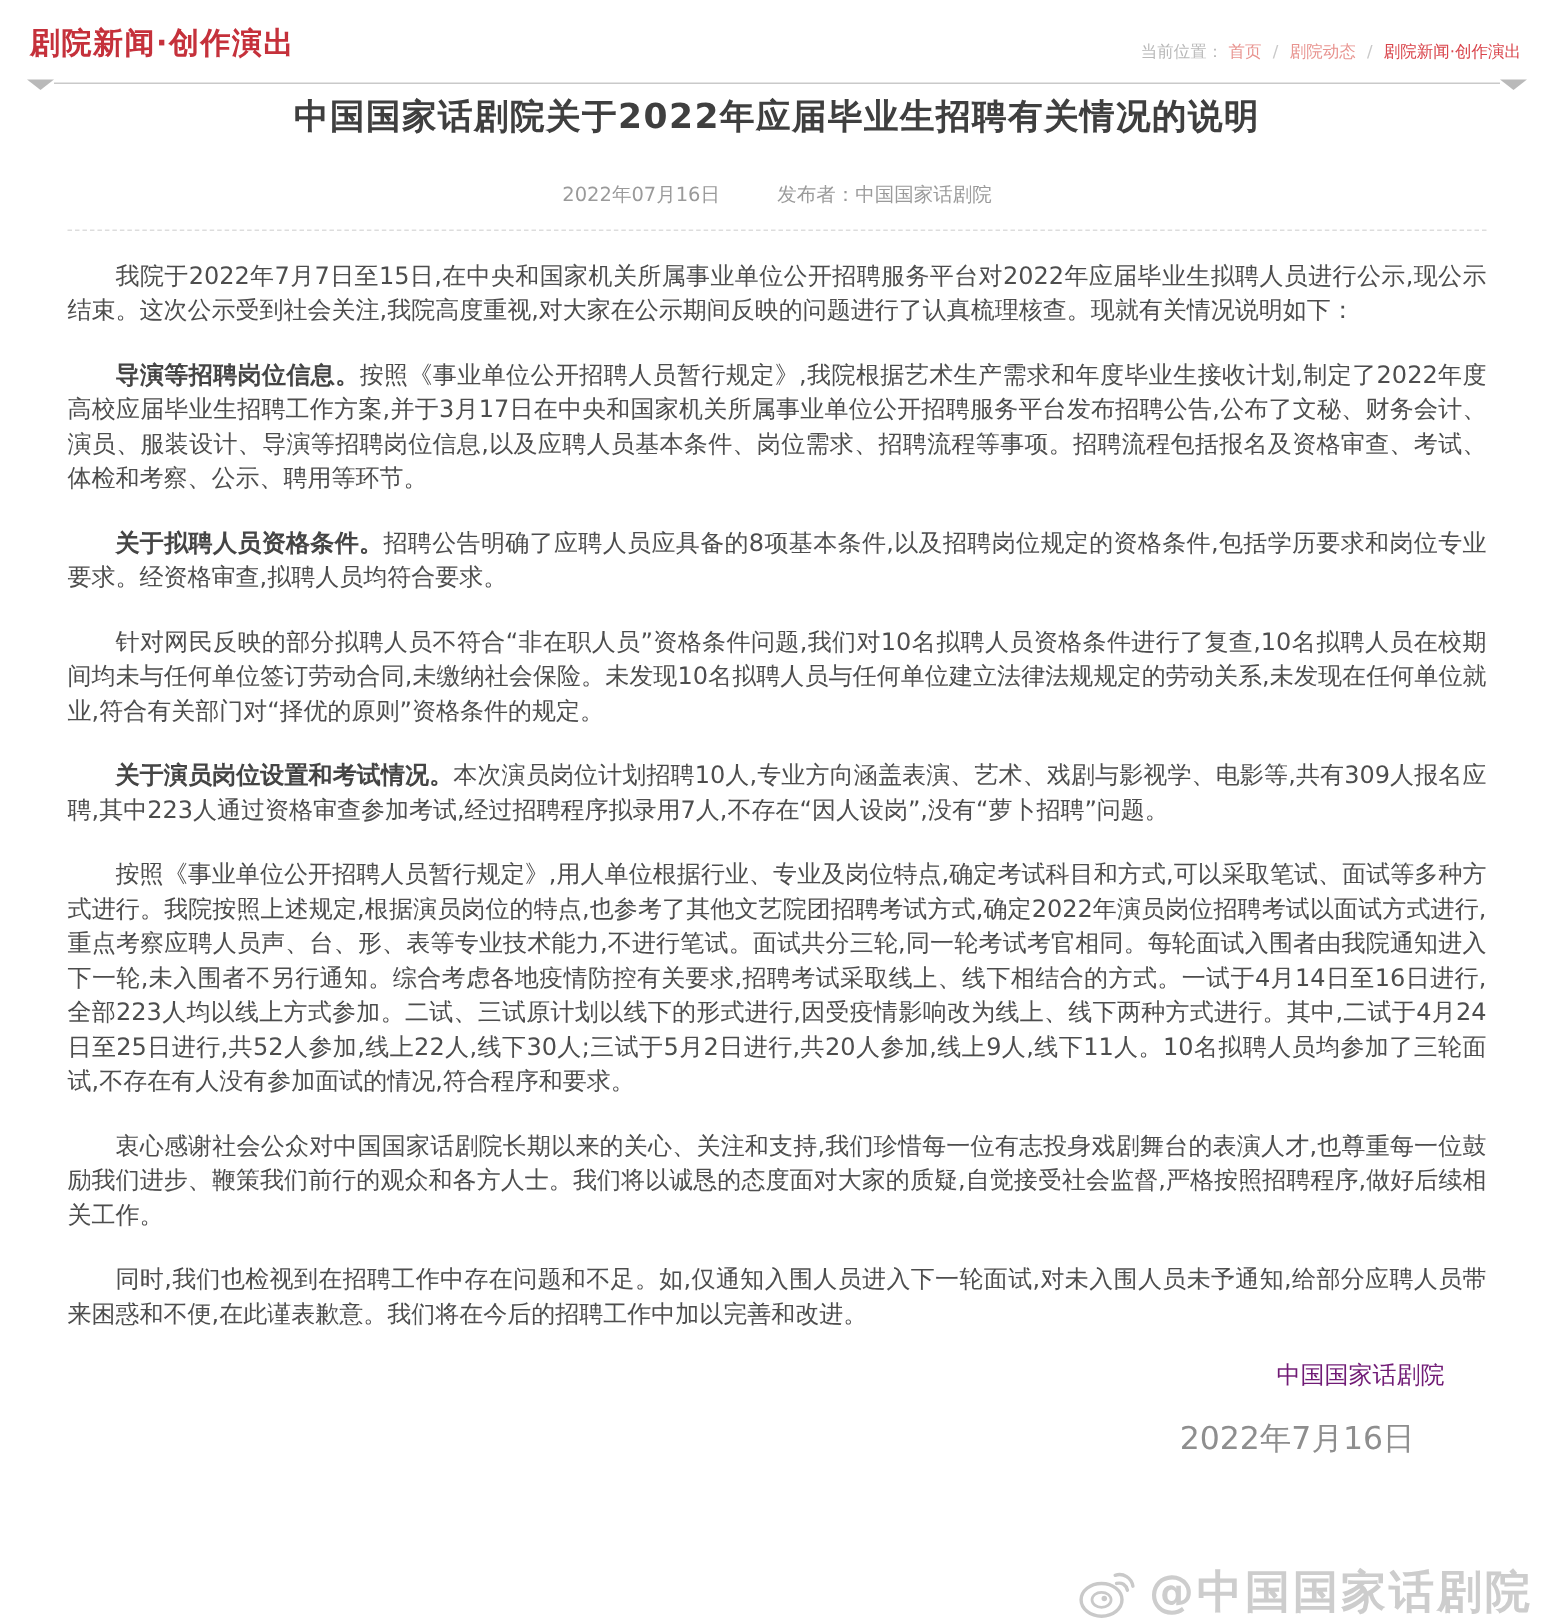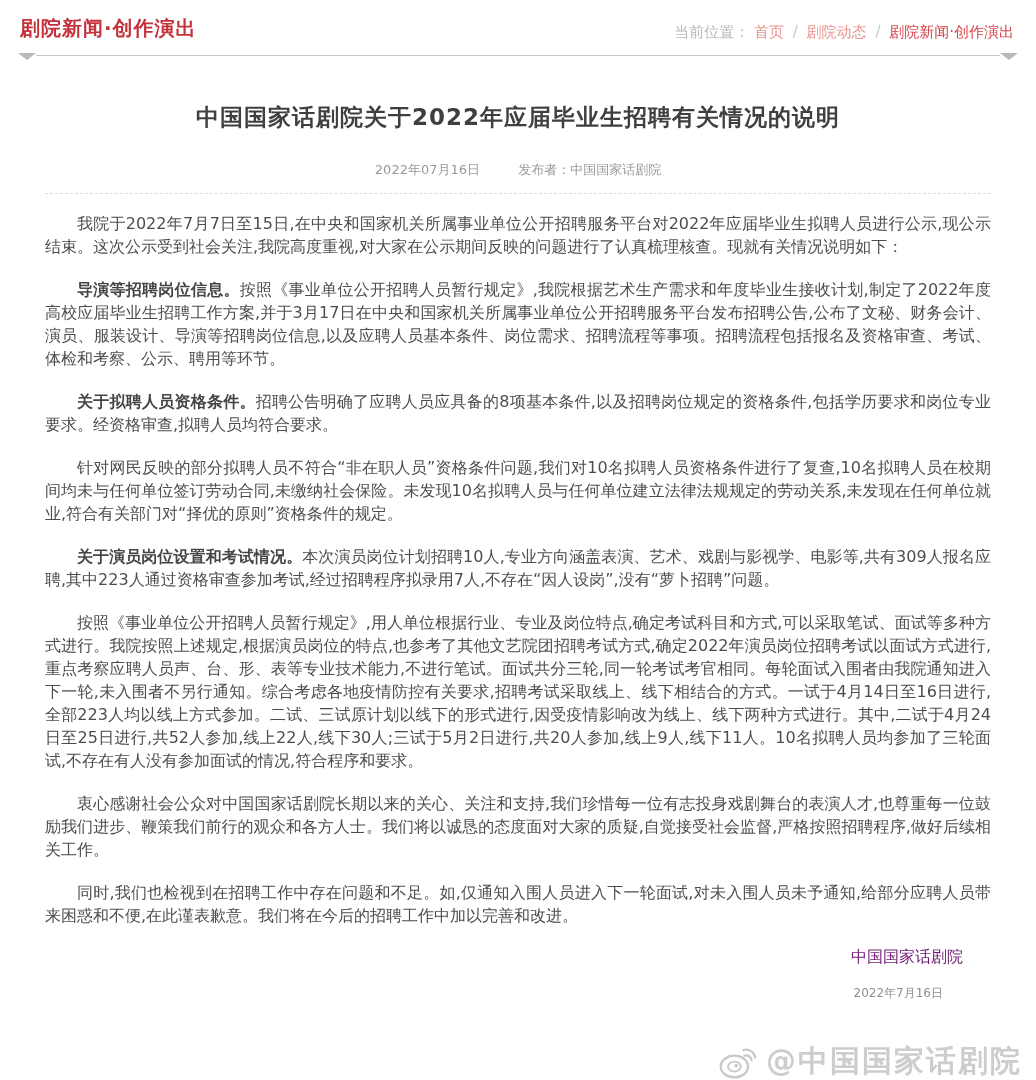--- a/index.html
+++ b/index.html
@@ -10,21 +10,21 @@
     color:#4d4d4d;
   }
   
   .topbar {
     display:flex; justify-content:space-between; align-items:flex-end;
     padding:14px 20px 10px 20px; height:52px;
   }
   .section-title {
     font-size:20px; font-weight:bold; color:#c5313b; letter-spacing:1px;
   }
-  .breadcrumb { font-size:15px; color:#b8b8b8; padding-right:2px;margin-top:15px; }
+  .breadcrumb { font-size:11px; color:#b8b8b8; padding-right:2px;margin-top:15px; }
   .breadcrumb a { text-decoration:none; cursor:pointer; }
   .crumb-link { color:#e8938f; }
   .crumb-sep { color:#c9c9c9; margin:0 4px; }
   .crumb-current { color:#d9434a; }
   
   .divider { position:relative; height:10px; margin:0 14px; }
   .divider .line {
     position:absolute; top:3px; left:22px; right:22px;
     border-top:1px solid #c9c9c9;
   }
@@ -33,36 +33,36 @@
     left:4px;
     border-top:7px solid #b9b9b9; border-left:9px solid transparent; border-right:9px solid transparent;
   }
   .arrow-right {
     right:4px;
     border-top:7px solid #b9b9b9; border-left:9px solid transparent; border-right:9px solid transparent;
   }
   
   .article { padding:0 45px; }
   .article-title {
-    margin-top:40px; text-align:center;
+    text-align:center;
     font-size:23px; font-weight:bold; color:#3f3f3f; letter-spacing:1px;
   }
   .article-meta {
     margin-top:28px; text-align:center; font-size:13px; color:#9a9a9a;
   }
   .article-meta .meta-date { margin-right:34px; }
   .meta-divider {
     margin:14px 0 18px 0; border-top:1px dashed #dddddd; height:0;
   }
   
   .body-text { font-size:16px; line-height:23px; color:#4d4d4d; }
   .para { text-indent:2em; margin-bottom:20px; text-align:justify; }
   .para strong { font-weight:bold; color:#454545; }
   .signature { text-align:right; font-size:16px; color:#701a75; padding-right:28px; margin-top:20px; }
-  .sig-date { text-align:right; font-size:12px; color:#8e8e8e; padding-right:48px; margin-top:17px; }
+  .sig-date { text-align:right; font-size:21px; color:#8e8e8e; padding-right:48px; margin-top:17px; }
   
   .watermark {
     position:absolute; right:8px; bottom:-6px;
     display:flex; align-items:center; gap:6px;
     color:#cdcdcd; font-size:30px; font-weight:bold; letter-spacing:2px;
     background:rgba(255,255,255,0.55);
     text-shadow:0 0 2px #ffffff, 1px 1px 0 #ffffff;
     padding:4px 6px;
   }
   .weibo-icon { width:44px; height:40px; display:inline-block; }

